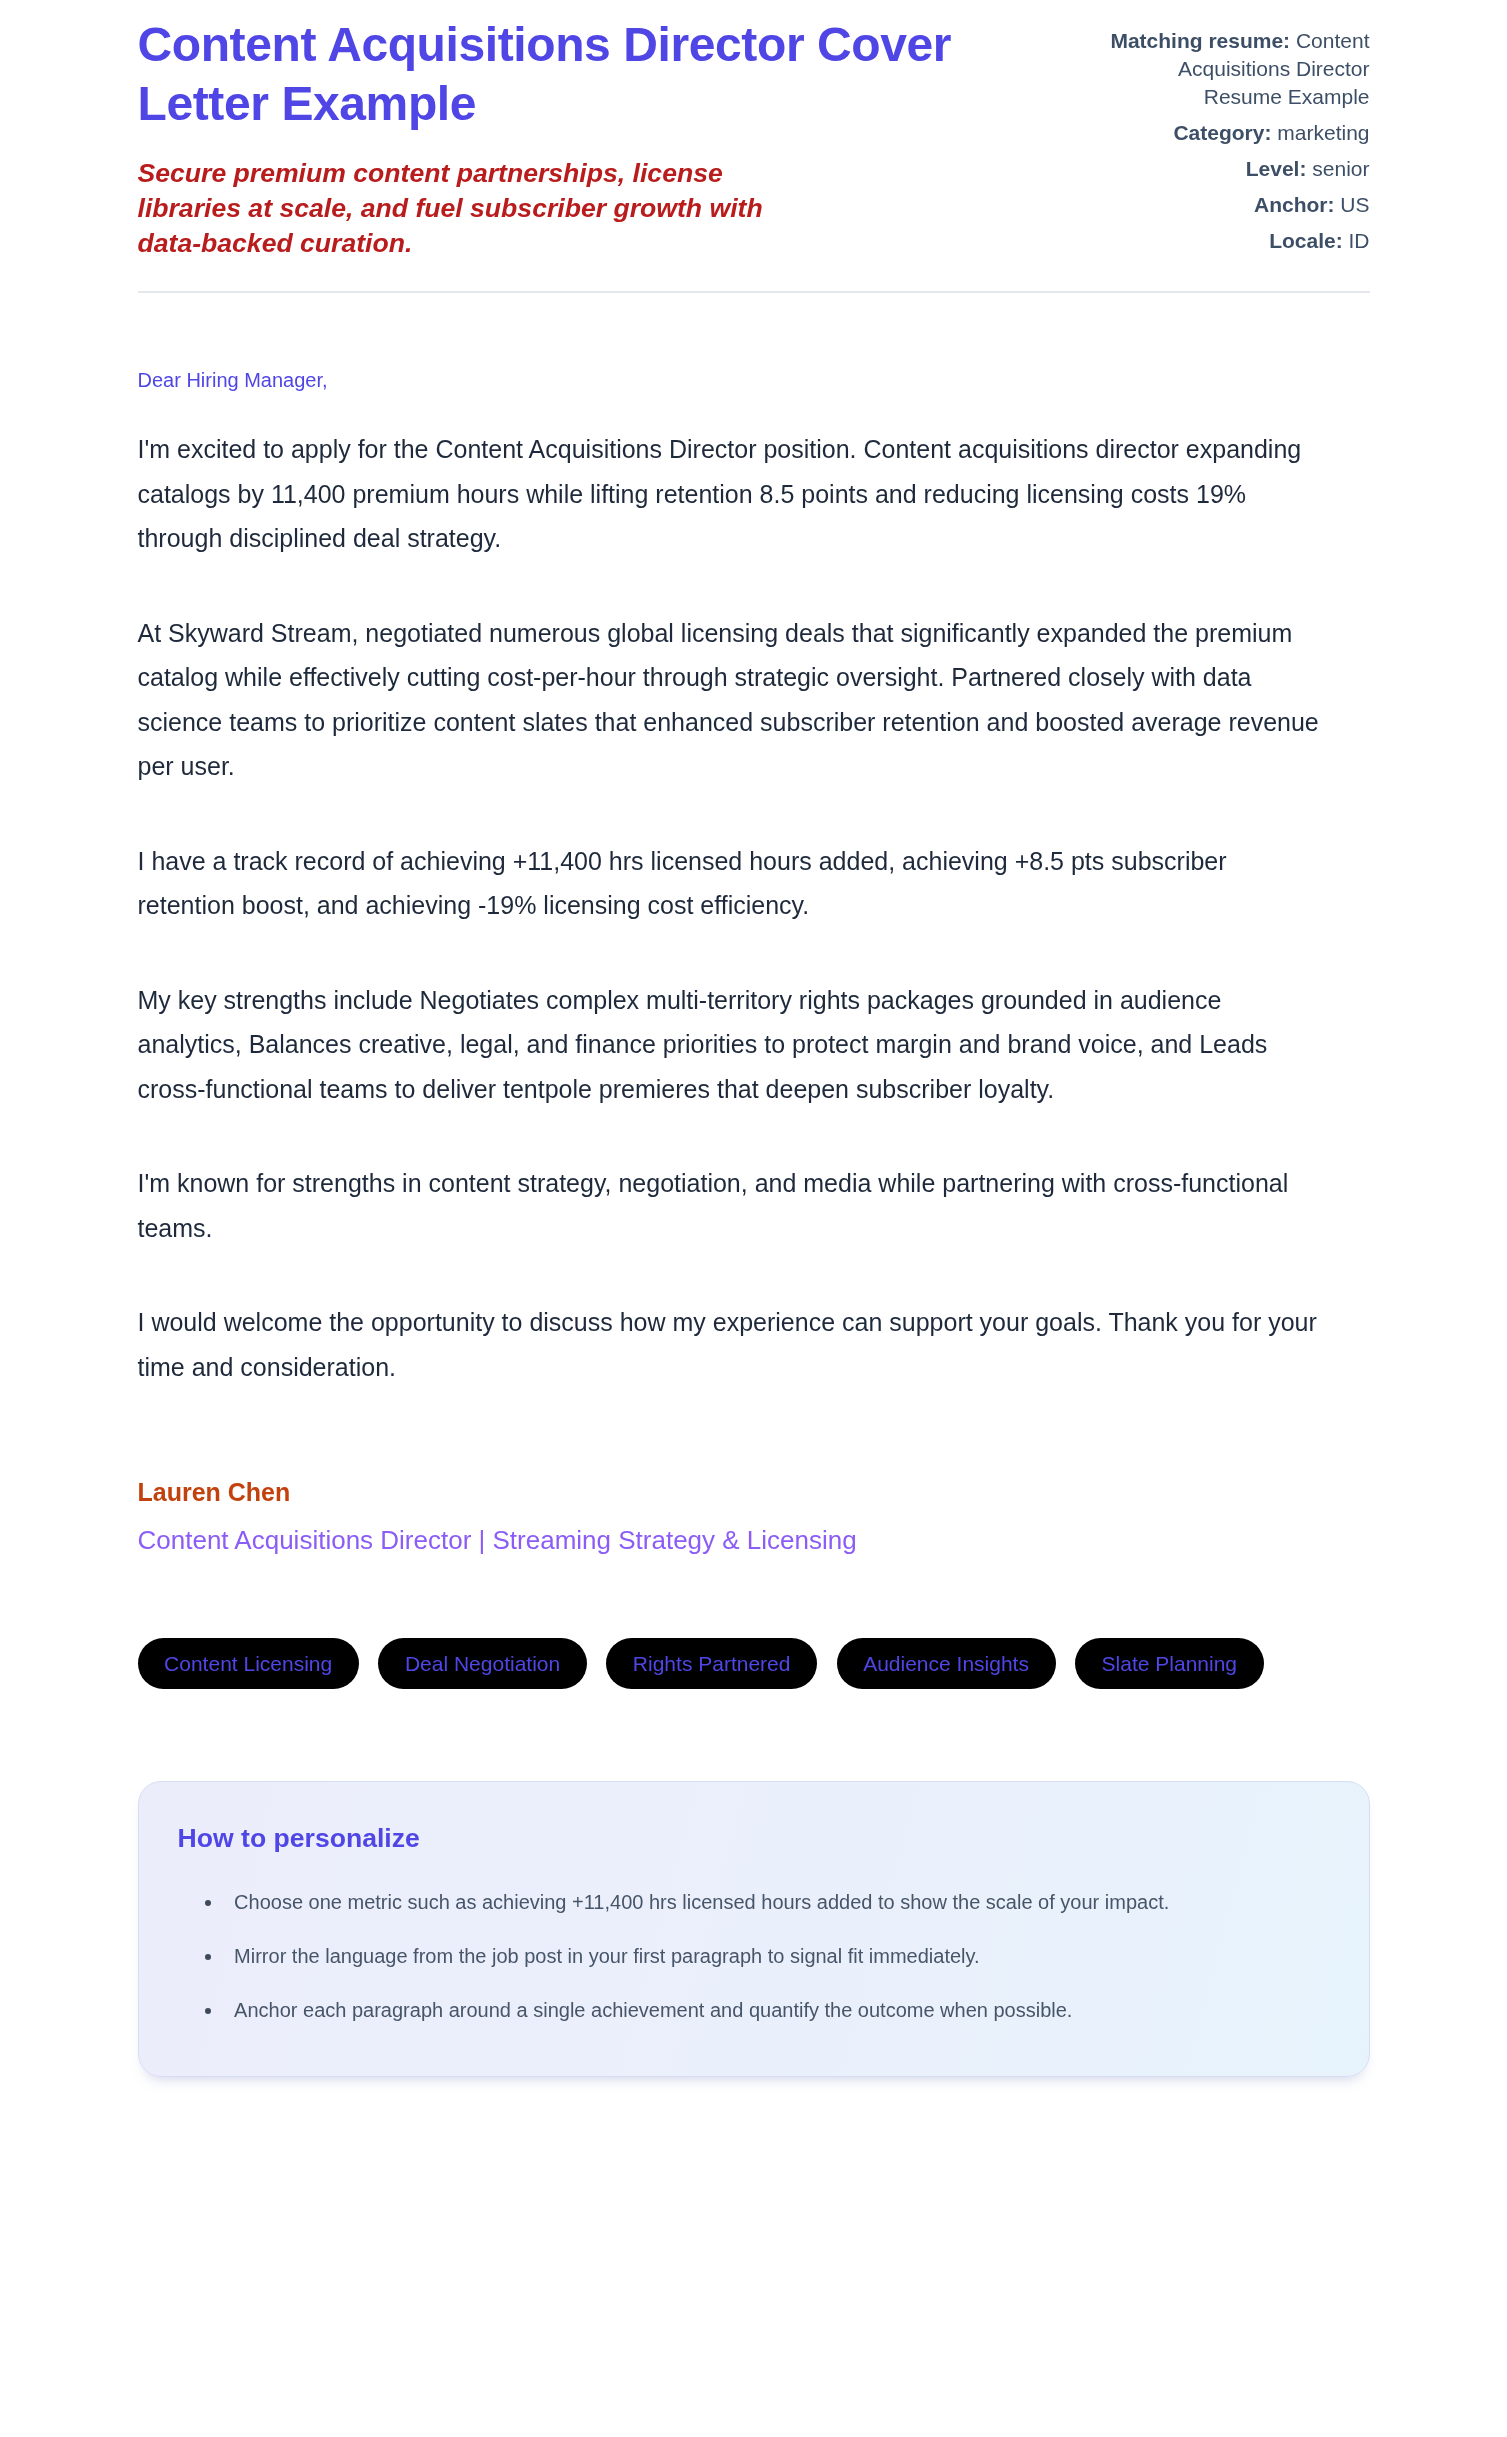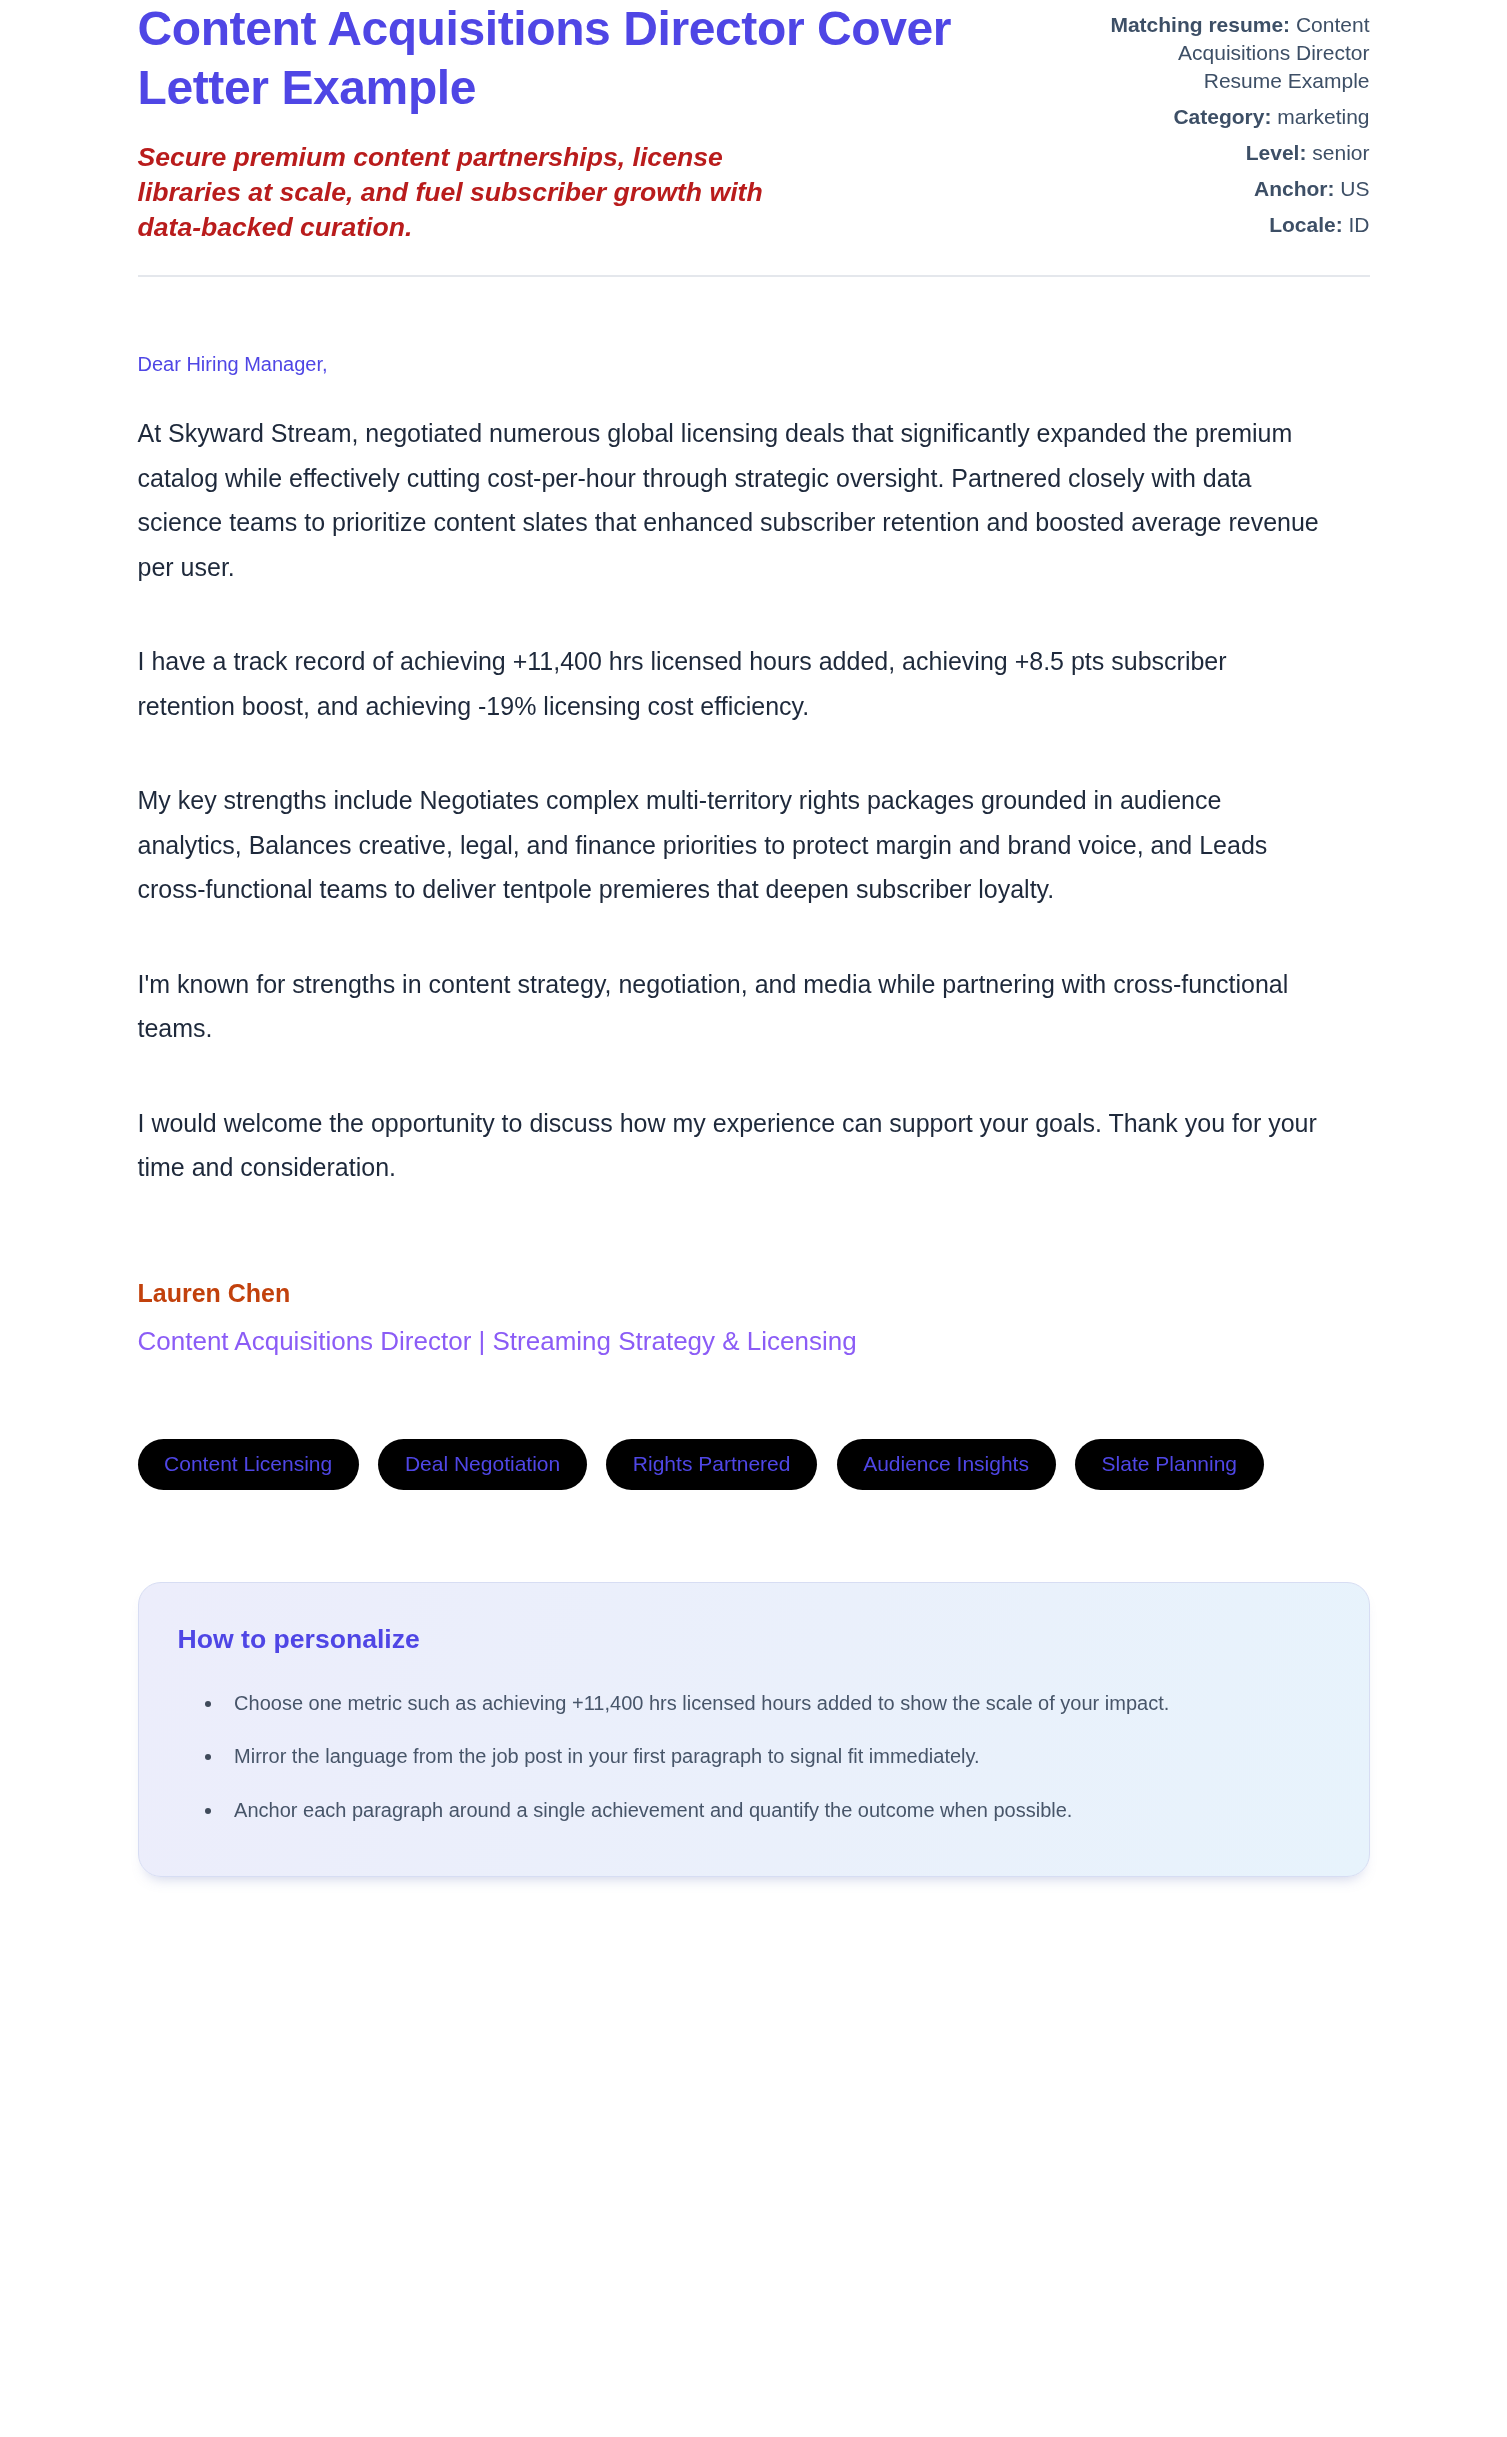--- a/index.html
+++ b/index.html
@@ -6,21 +6,21 @@
   html, body { margin: 0; padding: 0; }
   body {
     width: 1507px;
     min-height: 2438px;
     background: #ffffff;
     font-family: "Liberation Sans", "DejaVu Sans", sans-serif;
     color: #1e293b;
   }
   .container {
     width: 1232px;
-    margin: 0 auto;
+    margin: 16px auto;
   }
 
   
   .header { display: flex; justify-content: space-between; align-items: flex-start; }
   .page-title {
     margin: 0 0 23px 0;
     max-width: 851px;
     font-size: 48px;
     font-weight: bold;
     line-height: 1.22;
@@ -149,20 +149,21 @@
         <span>ID</span>
       </div>
     </div>
   </div>
 
   <hr class="divider">
 
   <div class="greeting">Dear Hiring Manager,</div>
 
   <div class="letter-body">
+    <p>I'm excited to apply for the Content Acquisitions Director position. Content acquisitions director expanding catalogs by 11,400 premium hours while lifting retention 8.5 points and reducing licensing costs 19% through disciplined deal strategy.</p>
     <p>At Skyward Stream, negotiated numerous global licensing deals that significantly expanded the premium catalog while effectively cutting cost-per-hour through strategic oversight. Partnered closely with data science teams to prioritize content slates that enhanced subscriber retention and boosted average revenue per user.</p>
     <p>I have a track record of achieving +11,400 hrs licensed hours added, achieving +8.5 pts subscriber retention boost, and achieving -19% licensing cost efficiency.</p>
     <p>My key strengths include Negotiates complex multi-territory rights packages grounded in audience analytics, Balances creative, legal, and finance priorities to protect margin and brand voice, and Leads cross-functional teams to deliver tentpole premieres that deepen subscriber loyalty.</p>
     <p>I'm known for strengths in content strategy, negotiation, and media while partnering with cross-functional teams.</p>
     <p>I would welcome the opportunity to discuss how my experience can support your goals. Thank you for your time and consideration.</p>
   </div>
 
   <div class="signature">
     <div class="signature-name">Lauren Chen</div>
     <div class="signature-role">Content Acquisitions Director | Streaming Strategy &amp; Licensing</div>

